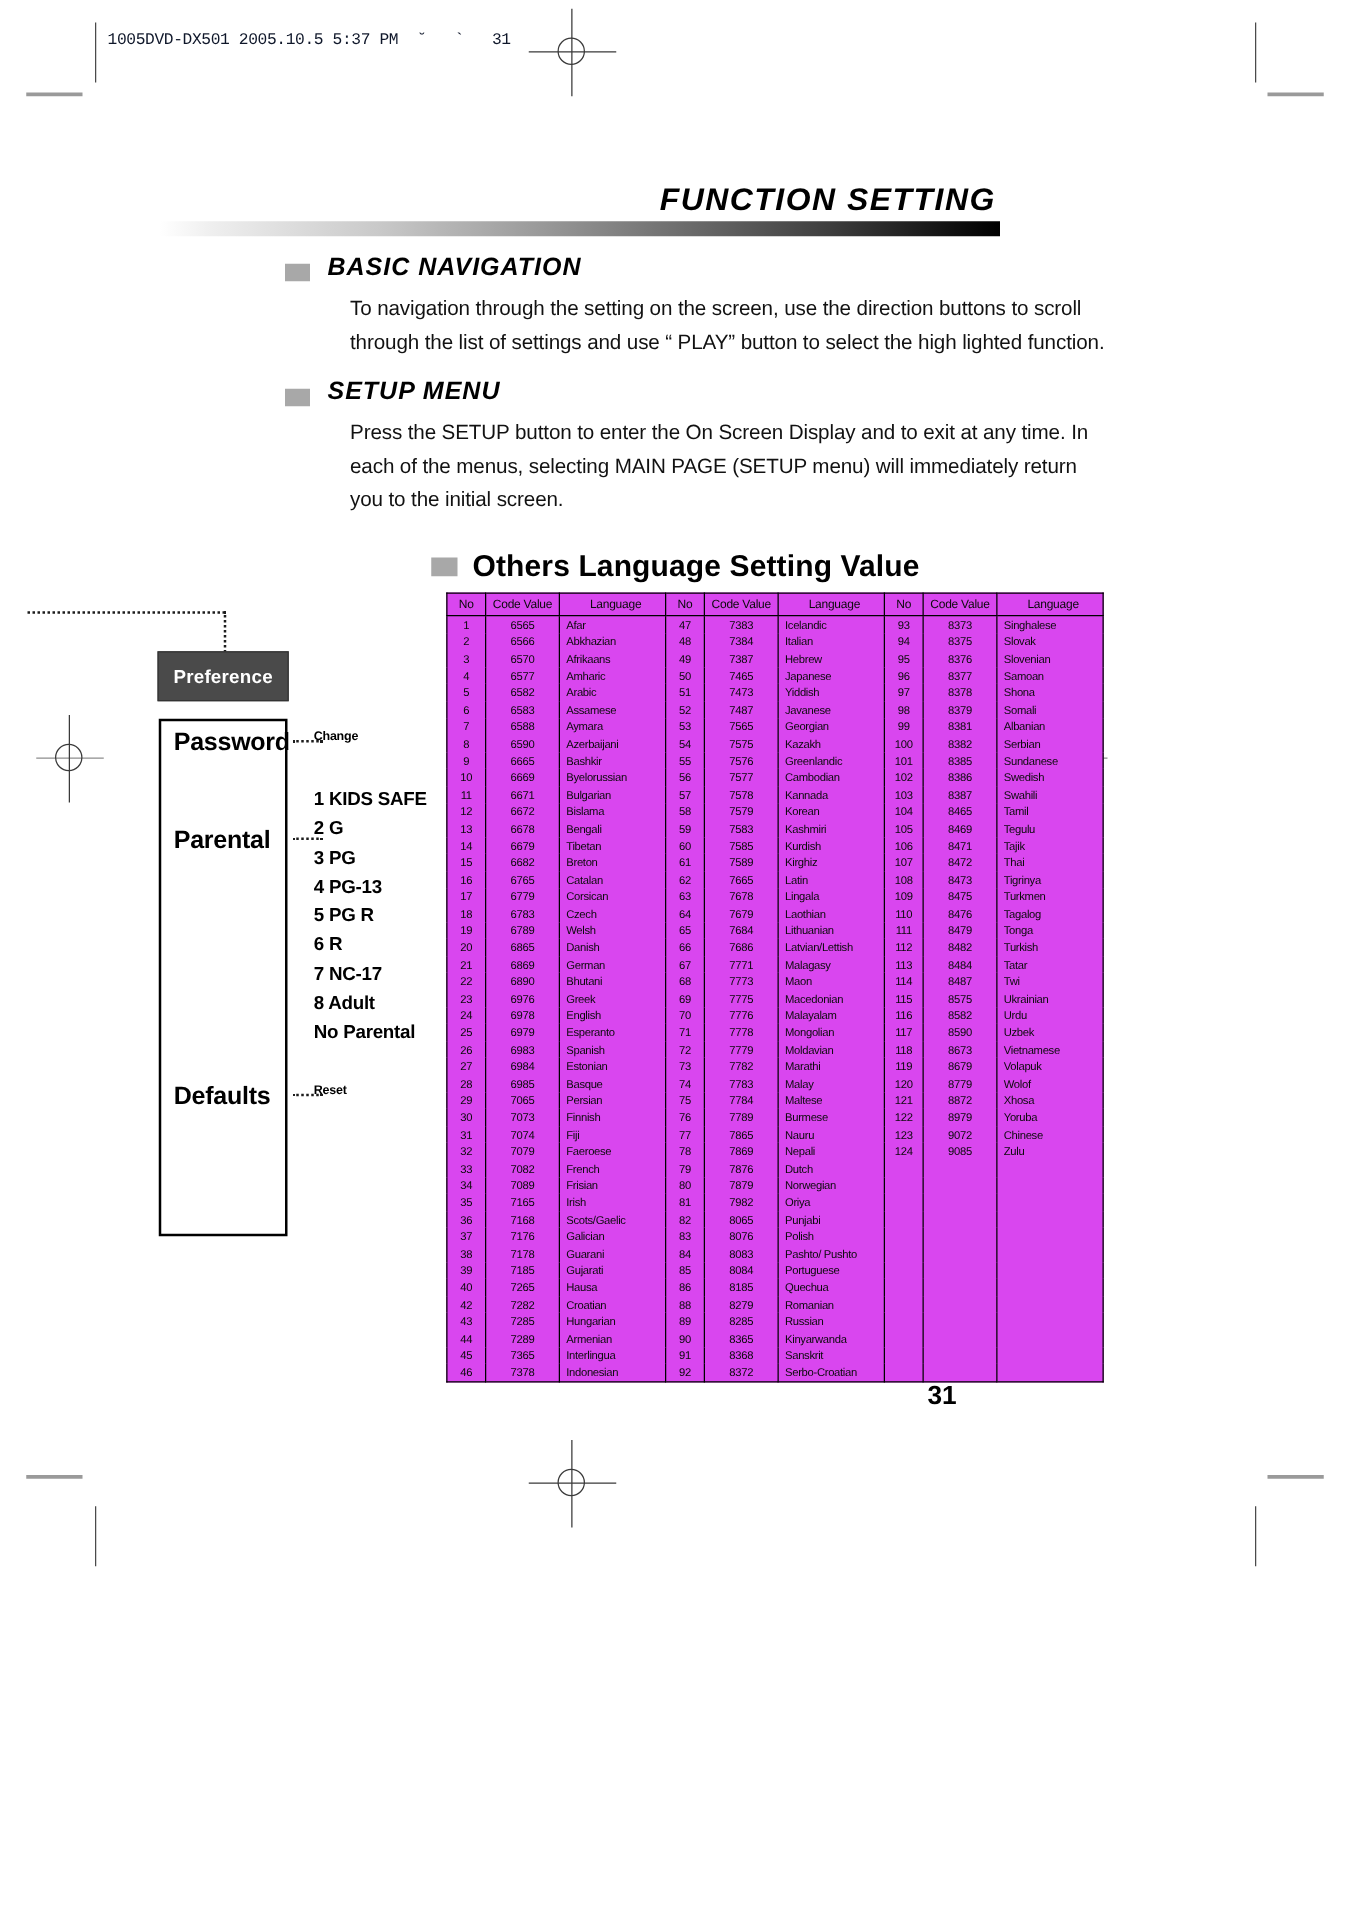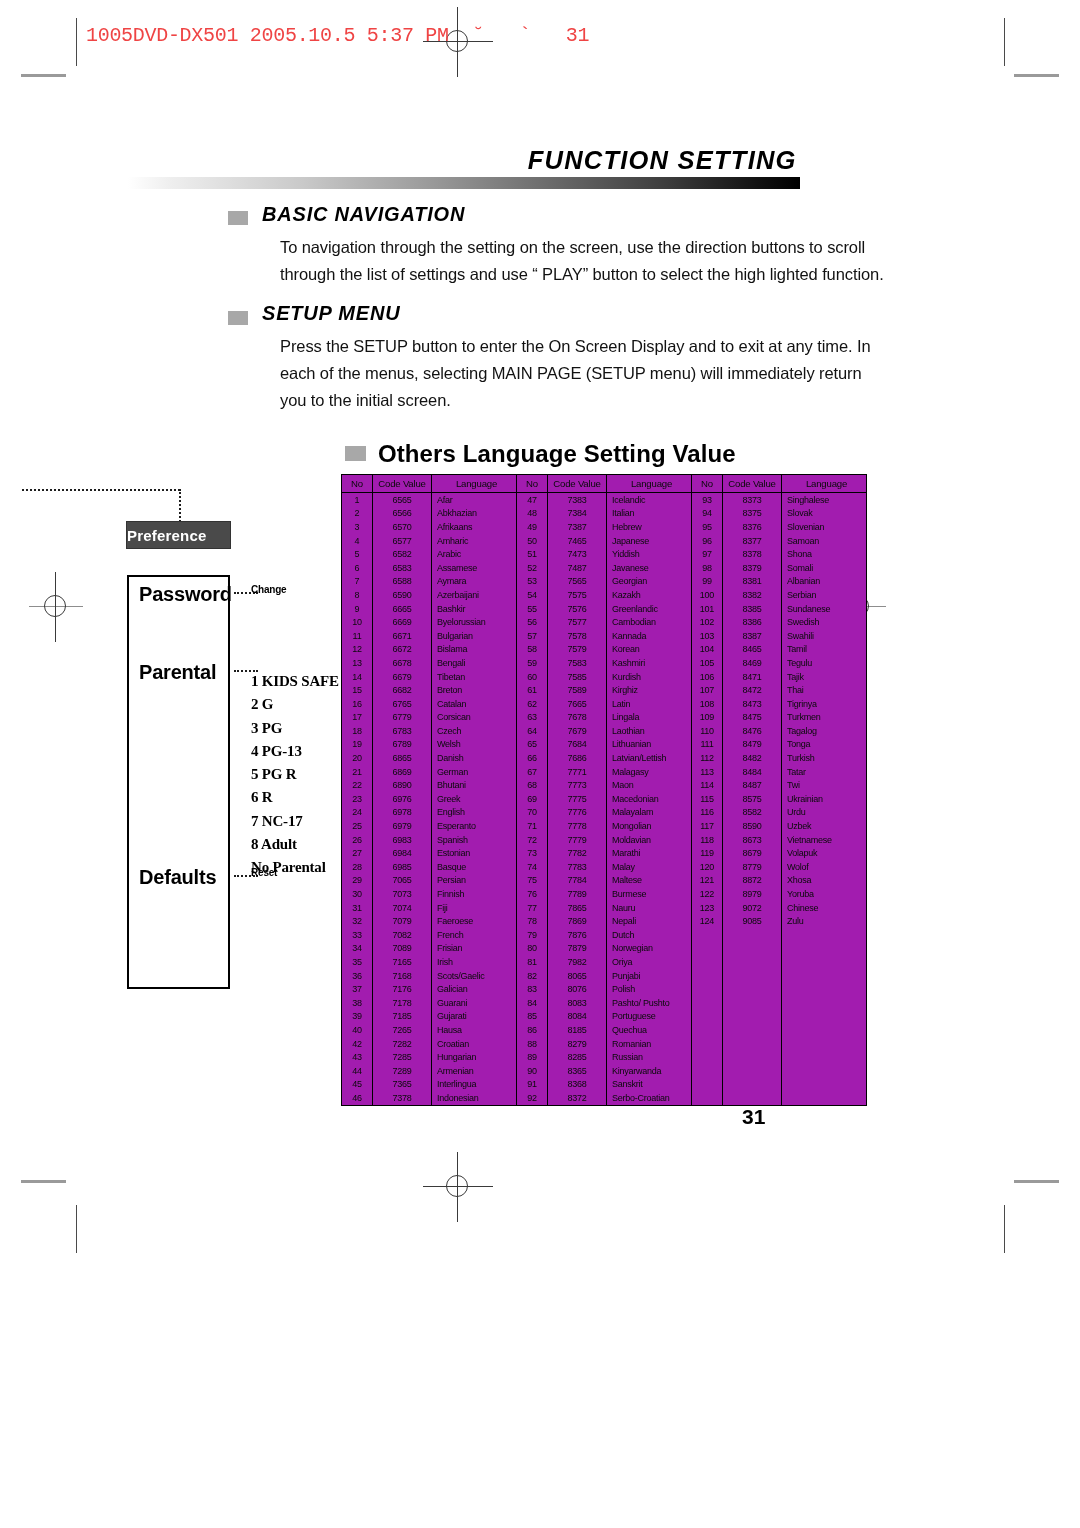--- a/index.html
+++ b/index.html
@@ -53,24 +53,24 @@
     background: #3a3a3a;
   }
   .reg.short-h .hl { left: 8px; width: 54px; background: #8d8d8d; }
 
   
   .file-stamp {
     position: absolute;
     left: 86px;
     top: 24px;
     font-family: "Liberation Mono", monospace;
-    font-size: 20px;
+    font-size: 13px;
     letter-spacing: -0.3px;
     white-space: pre;
-    color: #ef4444;
+    color: #0f172a;
   }
 
   
   .page {
     position: absolute;
     left: 0; top: 0;
     width: 1080px;
     height: 1528px;
   }
 
@@ -148,30 +148,30 @@
     position: absolute;
     width: 0;
     border-left: 2px dotted #1d1d1d;
   }
 
   .pref-tab {
     position: absolute;
     left: 126px;
     top: 521px;
     width: 105px;
-    height: 28px;
+    height: 40px;
     background: #4a4a4a;
     border: 1px solid #333;
     box-sizing: border-box;
     color: #fff;
     font-size: 15px;
     font-weight: bold;
     display: flex;
     align-items: center;
-    justify-content: flex-start;
+    justify-content: center;
     letter-spacing: 0.2px;
   }
 
   .pref-box {
     position: absolute;
     left: 127px;
     top: 575px;
     width: 103px;
     height: 414px;
     border: 2px solid #000;
@@ -199,26 +199,26 @@
     font-size: 15px;
     font-weight: bold;
     letter-spacing: -0.2px;
     white-space: nowrap;
     line-height: 23.3px;
   }
 
   
   .lang-table {
     position: absolute;
-    left: 341px;
+    left: 357px;
     top: 474px;
     width: 440px;
     border-collapse: collapse;
     table-layout: fixed;
-    background: #a21caf;
+    background: #d946ef;
   }
   .lang-table td, .lang-table th {
     border: 1px solid #000;
     padding: 0;
     height: 13.6px;
     font-size: 9px;
     letter-spacing: -0.25px;
     color: #0a0a0a;
     overflow: hidden;
     white-space: nowrap;
@@ -318,21 +318,21 @@
   </div>
 
   <div class="pref-box"></div>
 
   <div class="pref-label" style="left:139px; top:583px;">Password</div>
   <div class="dot-lead-h" style="left:234px; top:592px; width:24px;"></div>
   <div class="opt" style="left:251px; top:584px;">Change</div>
 
   <div class="pref-label" style="left:139px; top:661px;">Parental</div>
   <div class="dot-lead-h" style="left:234px; top:670px; width:24px;"></div>
-  <div class="opt-list" style="position:absolute; left:251px; top:670px;font-family:Liberation Serif, serif;">
+  <div class="opt-list" style="position:absolute; left:251px; top:628px;">
     <div>1 KIDS SAFE</div>
     <div>2 G</div>
     <div>3 PG</div>
     <div>4 PG-13</div>
     <div>5 PG R</div>
     <div>6 R</div>
     <div>7 NC-17</div>
     <div>8 Adult</div>
     <div>No Parental</div>
   </div>

